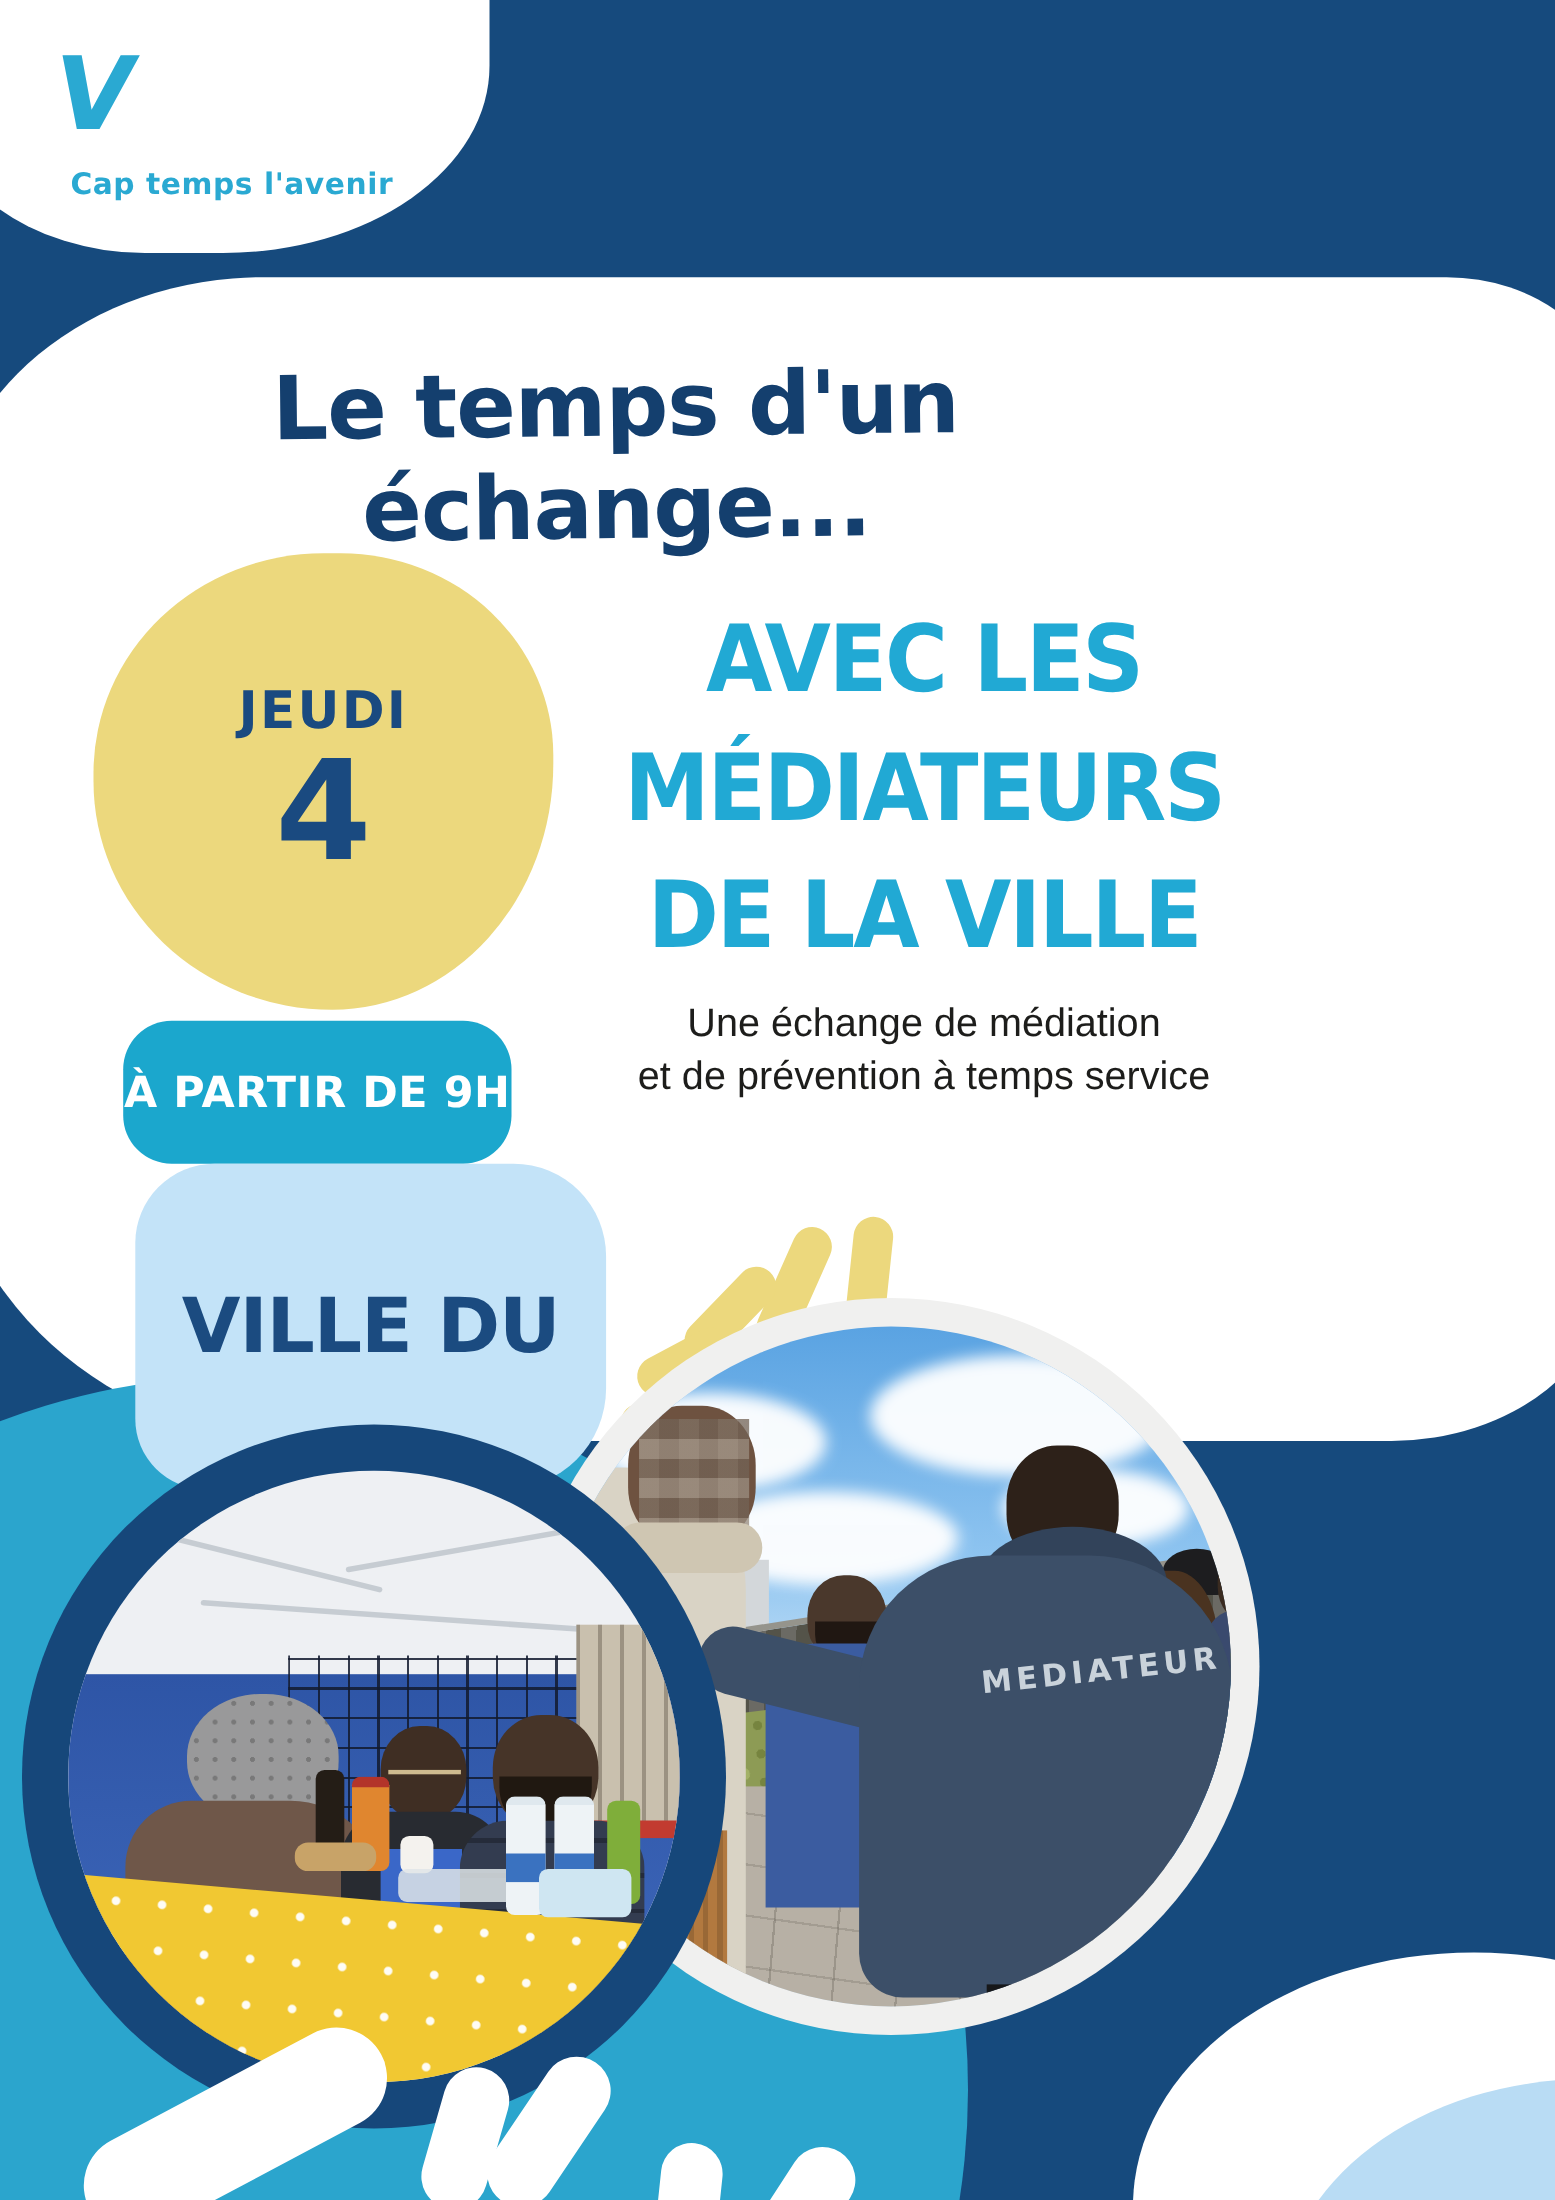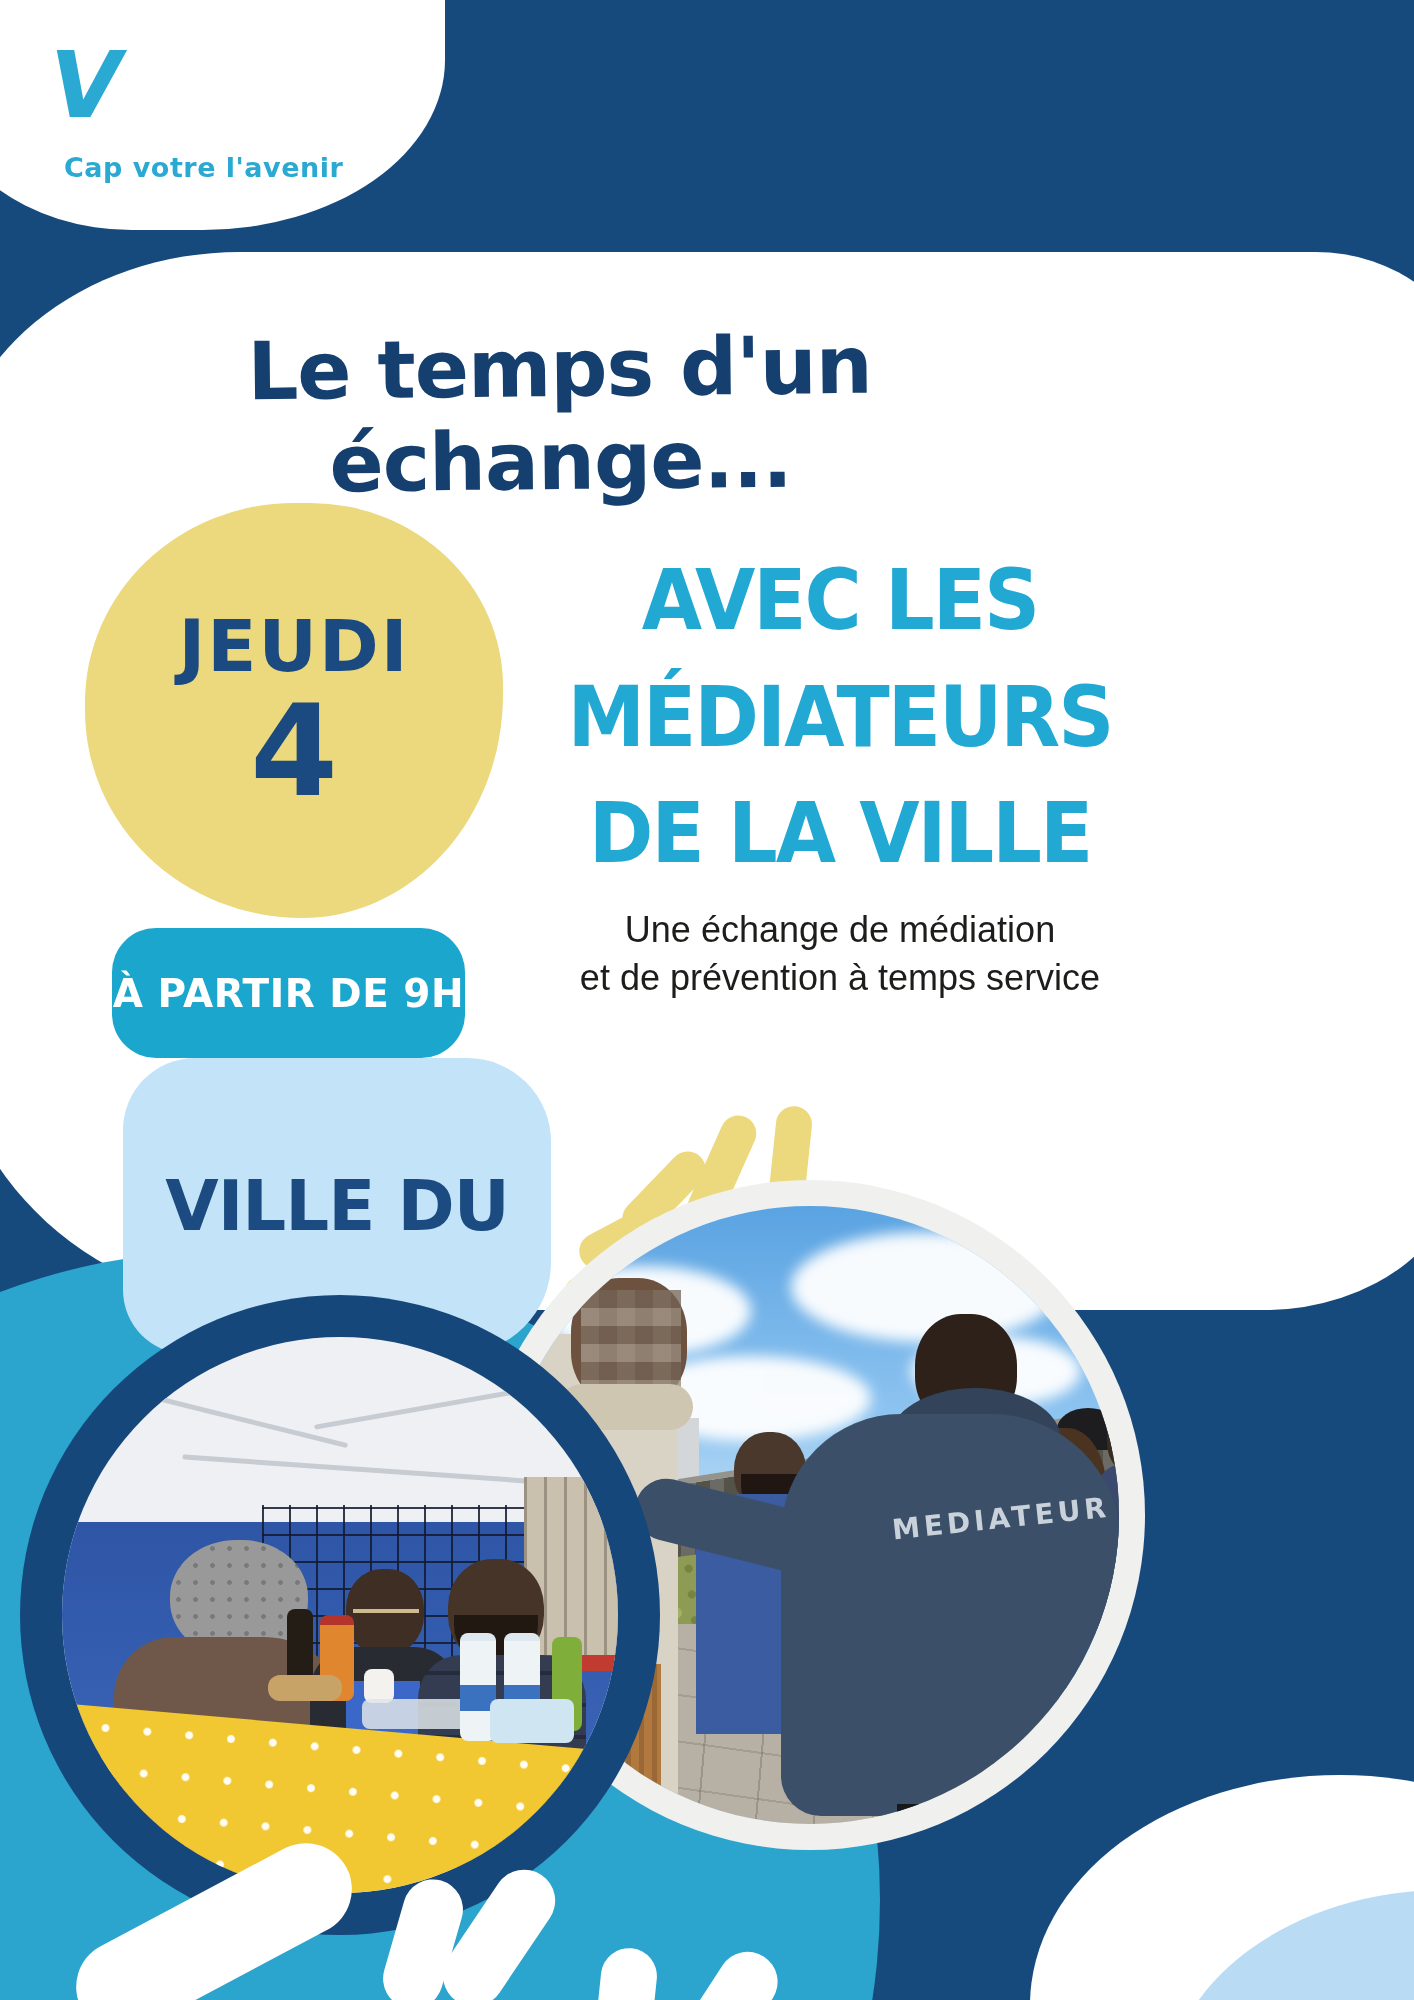--- a/index.html
+++ b/index.html
@@ -35,21 +35,21 @@
   
   .title { left:40px; top:322px; width:1040px; text-align:center; color:#143f6e;
     font-size:80px; font-weight:bold; letter-spacing:-1px; transform:rotate(-.6deg);
     z-index:4; }
 
   
   .date-circle { left:85px; top:503px; width:418px; height:415px; background:#ecd87d;
     border-radius:52% 48% 50% 54% / 50% 46% 56% 52%; z-index:4;
     display:flex; flex-direction:column; align-items:center; justify-content:center;
     color:#1a4a80; font-weight:bold; text-align:center; }
-  .date-day { font-size:72px; letter-spacing:2px; }
+  .date-day { font-size:47px; letter-spacing:2px; }
   .date-num { font-size:126px; line-height:1.02; }
   .date-month { font-size:55px; letter-spacing:0; }
 
   
   .time-pill { left:112px; top:928px; width:353px; height:130px; background:#1ba7cd;
     border-radius:44px; z-index:4; display:flex; align-items:center; justify-content:center;
     color:#fff; font-size:39px; font-weight:bold; letter-spacing:.5px; }
 
   
   .loc-bubble { left:123px; top:1058px; width:428px; height:296px; background:#c3e3f8;
@@ -211,21 +211,21 @@
 
   <div class="abs main-blob"></div>
   <div class="abs logo-blob"></div>
   <div class="abs teal-blob"></div>
   <div class="abs corner-white"></div>
   <div class="abs corner-blue"></div>
 
   <div class="abs logo">
     <span class="logo-v">V</span>
   </div>
-  <div class="abs logo-tagline">Cap votre l'avenir</div>
+  <div class="abs logo-tagline">Cap temps l'avenir</div>
 
   <div class="abs title">Le temps d'un échange...</div>
 
   <div class="abs date-circle">
     <div class="date-day">JEUDI</div>
     <div class="date-num">4</div>
   </div>
 
   <div class="abs time-pill">
     <span>À PARTIR DE 9H</span>

